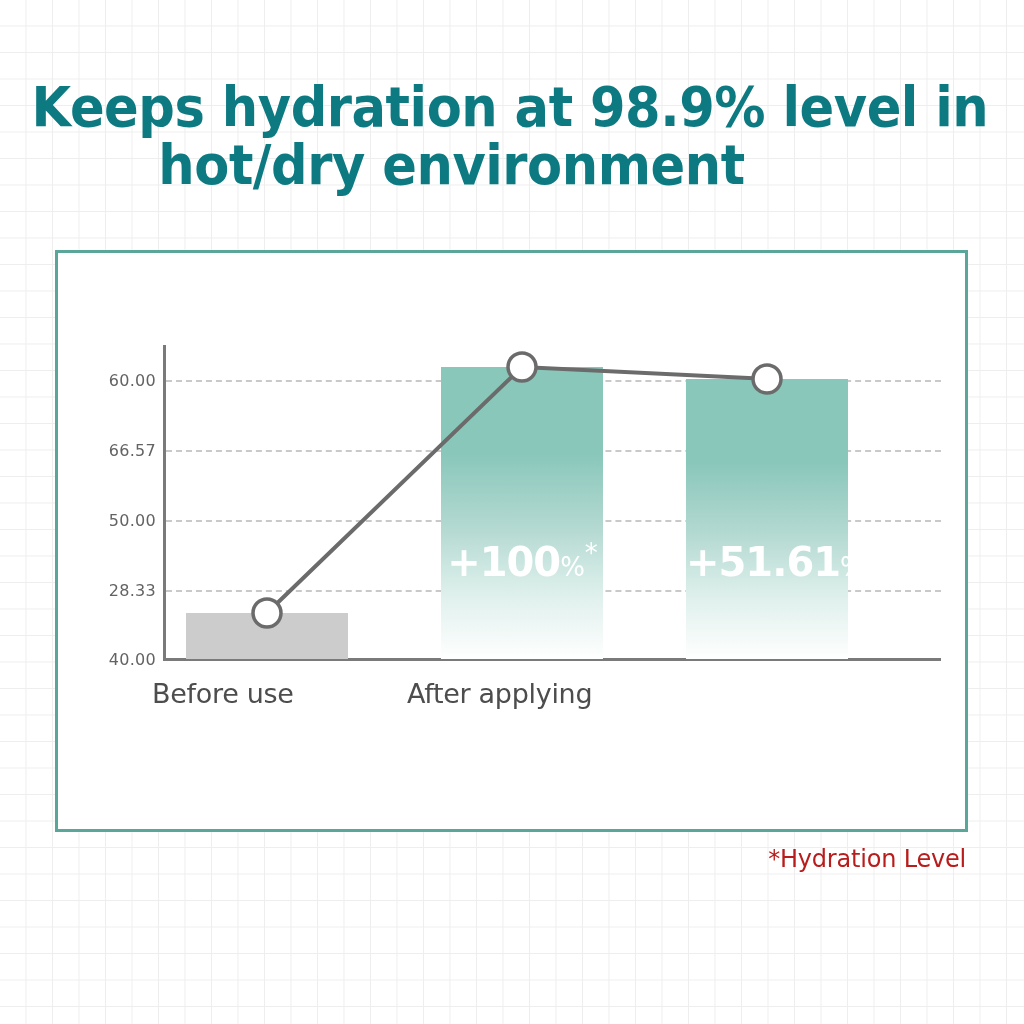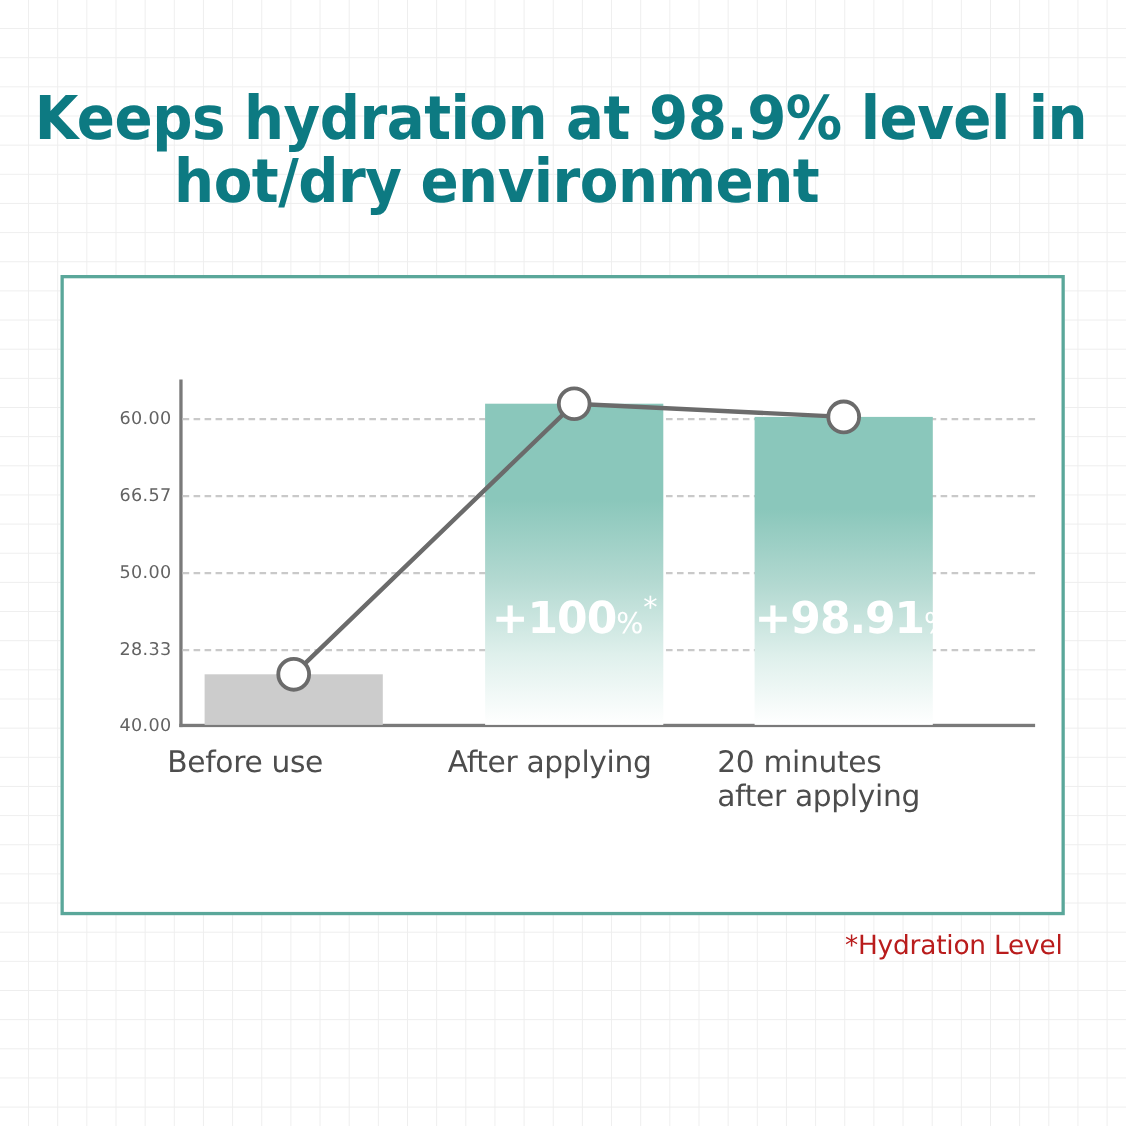--- a/index.html
+++ b/index.html
@@ -178,37 +178,33 @@
     <div class="bar bar-gray" style="left:128px;top:360px;height:46px"></div>
 
     <div class="bar bar-teal" style="left:383px;top:114px;height:292px"></div>
 
     <div class="bar bar-teal" style="left:628px;top:126px;height:280px"></div>
 
     <div class="bar-label" style="left:383px;top:245px">
       <span>+100</span><span class="pct">%</span><span class="ast">*</span>
     </div>
     <div class="bar-label" style="left:628px;top:245px">
-      <span>+98.91</span><span class="pct">%</span><span class="ast">*</span>
+      <span>+51.61</span><span class="pct">%</span><span class="ast">*</span>
     </div>
 
     <svg class="line-svg" viewBox="0 0 913 582">
       <polyline points="209,360 464,114 709,126" fill="none" stroke="#6b6b6b" stroke-width="4"></polyline>
       <circle cx="209" cy="360" r="14" fill="#ffffff" stroke="#6b6b6b" stroke-width="3.5"></circle>
       <circle cx="464" cy="114" r="14" fill="#ffffff" stroke="#6b6b6b" stroke-width="3.5"></circle>
       <circle cx="709" cy="126" r="14" fill="#ffffff" stroke="#6b6b6b" stroke-width="3.5"></circle>
     </svg>
 
     <div class="xcat" style="left:94px;top:425px">
       <span>Before use</span>
     </div>
     <div class="xcat" style="left:349px;top:425px">
       <span>After applying</span>
     </div>
-    <div class="xcat" style="left:594px;top:425px">
-      <span>20 minutes</span><br>
-      <span>after applying</span>
-    </div>
 
   </div>
 </div>
 
 <div class="footnote">*Hydration Level</div>
 
 </body></html>

